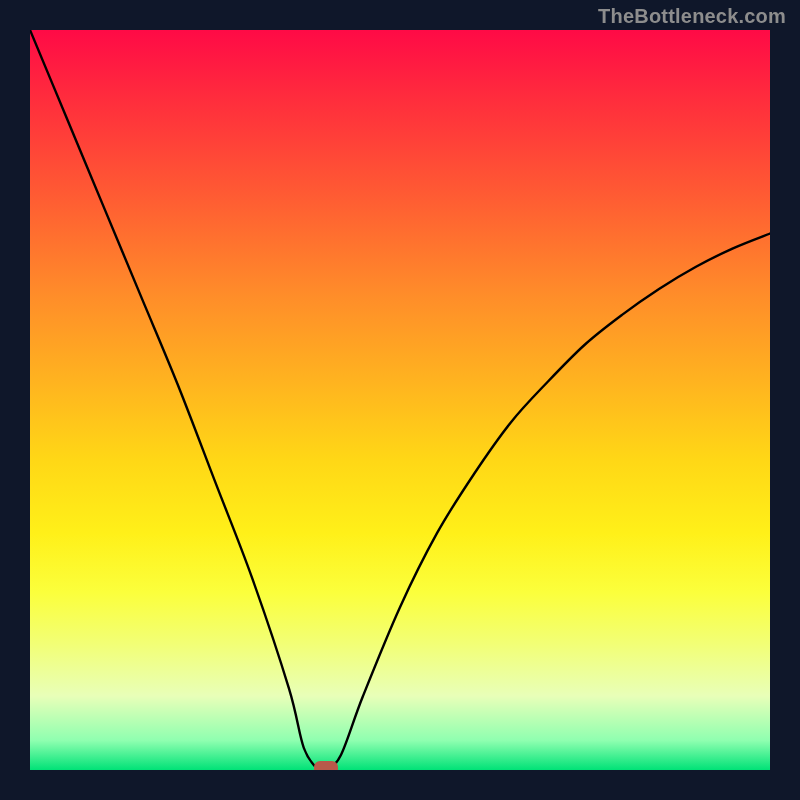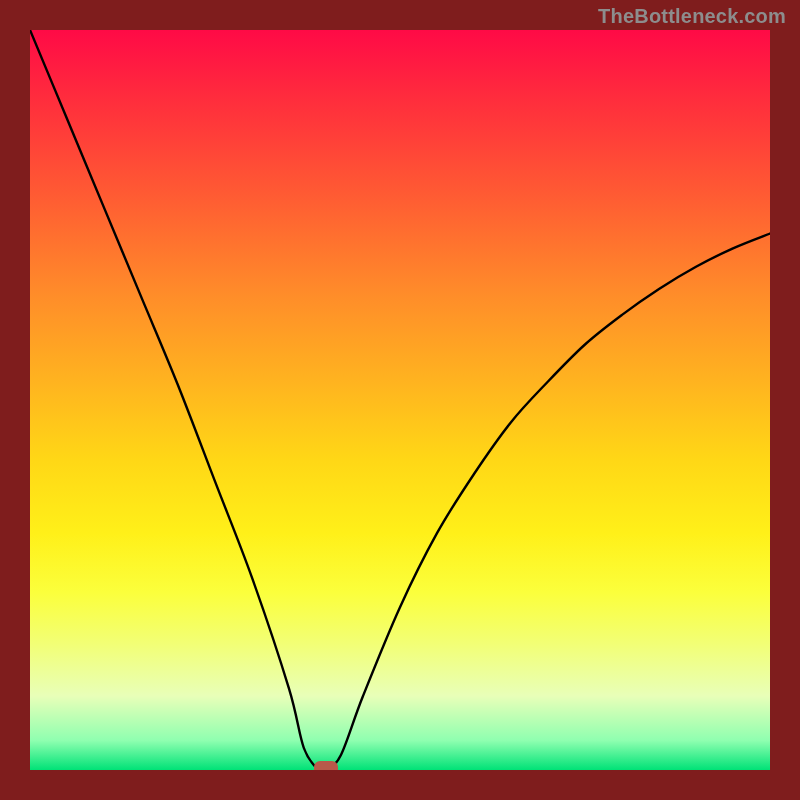--- a/index.html
+++ b/index.html
@@ -10,21 +10,21 @@
     background: #000;
     overflow: hidden;
     font-family: Arial, Helvetica, sans-serif;
   }
   .frame {
     position: absolute;
     left: 0;
     top: 0;
     width: 800px;
     height: 800px;
-    background: #7f1d1d;
+    background: #0f172a;
   }
   .plot-area {
     position: absolute;
     left: 30px;
     top: 30px;
     width: 740px;
     height: 740px;
     background: linear-gradient(to bottom,
       #ff0a46 0%,
       #ff2f3c 10%,

